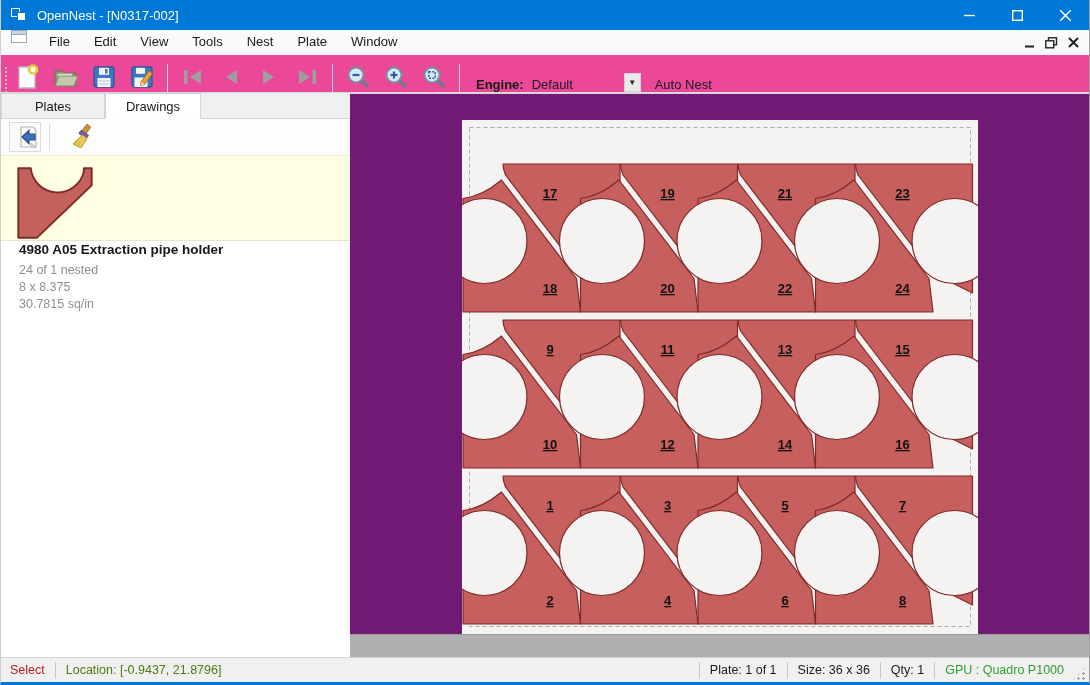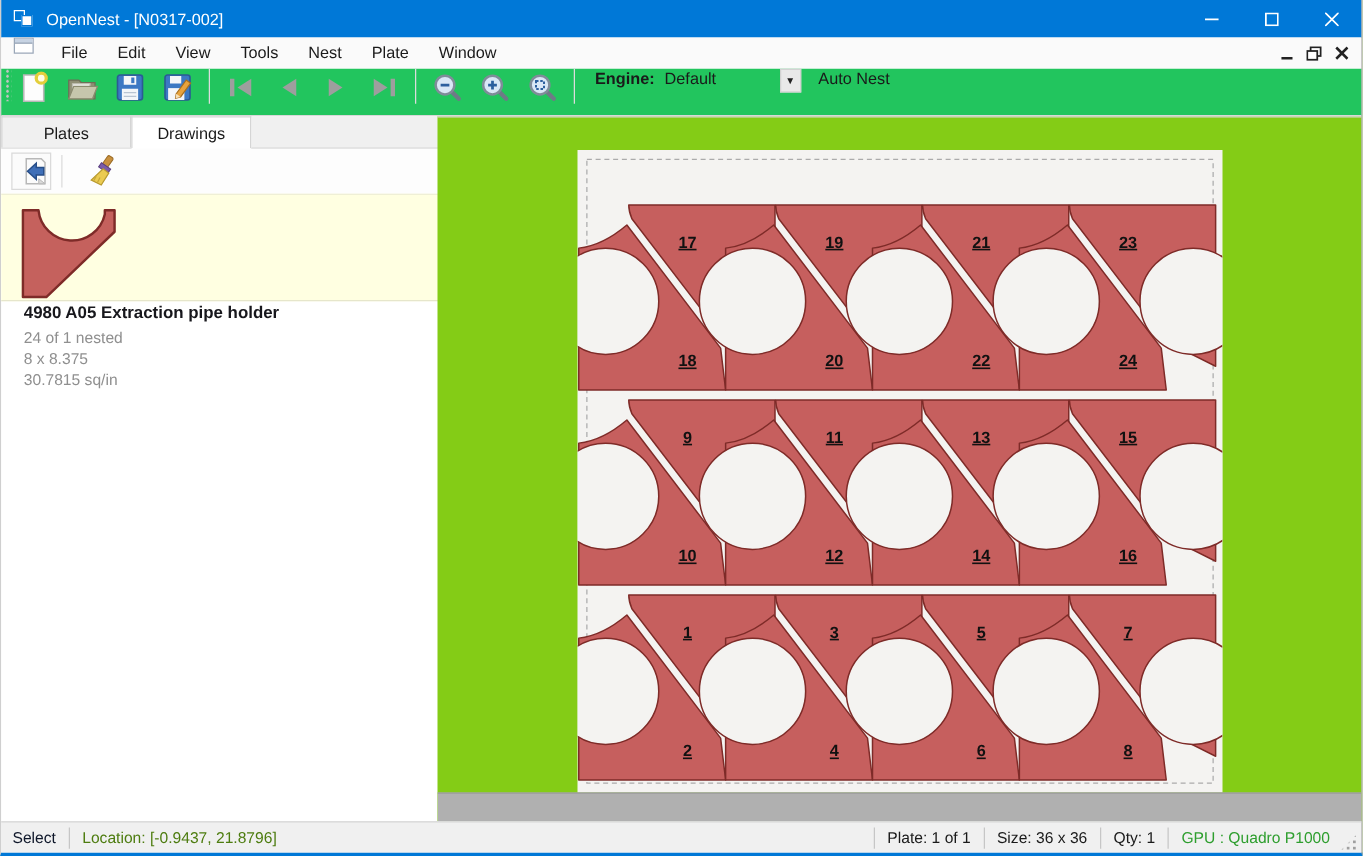--- a/index.html
+++ b/index.html
@@ -19,21 +19,21 @@
 
   
   .menubar { position:absolute; left:0; right:0; top:30px; height:25px; background:#FAFAFA; display:flex; }
   .mdi-icon { width:16px; height:13px; border:1px solid #9AA7B8; background:#fff; margin:0 10px 0 10px; }
   .mdi-icon .cap { height:4px; background:#C7D3E3; border-bottom:1px solid #9AA7B8; }
   .menu-item { padding:4px 12px; cursor:default; }
   .mdi-ctrls { margin-left:auto; display:flex; align-items:center; gap:10px; padding-right:10px; }
   .mdi-ctrls svg { display:block; }
 
   
-  .toolbar { position:absolute; left:0; right:0; top:55px; height:38px; background:#22c55e; border-bottom:1px solid #D8D8D8; display:flex; align-items:flex-start; }
+  .toolbar { position:absolute; left:0; right:0; top:55px; height:38px; background:#ec4899; border-bottom:1px solid #D8D8D8; display:flex; align-items:flex-end; }
   .grip { width:5px; height:26px; margin-left:3px; background-image:radial-gradient(#C3C3C3 1px, transparent 1.2px); background-size:4px 4px; }
   .tbtn { width:34px; height:30px; display:flex; align-items:center; justify-content:center; margin:0 2px; }
   .tsep { width:1px; height:28px; background:#DCDCDC; margin:0 6px; }
   .engine-label { font-weight:bold; margin:0 8px 0 10px; }
   .engine-value { width:92px; }
   .combo-arrow { width:17px; height:19px; background:#E9E9E9; border:1px solid #D2D2D2; display:flex; align-items:center; justify-content:center; font-size:8px; color:#222; margin-right:10px; }
   .autonest { margin-left:4px; }
 
   
   .panel { position:absolute; left:0; top:93px; width:416px; bottom:25px; background:#fff; border-right:1px solid #C9C9C9; }
@@ -44,29 +44,29 @@
   .pbtn { width:32px; height:30px; margin-left:8px; display:flex; align-items:center; justify-content:center; }
   .pbtn.boxed { border:1px solid #DADADA; background:#FBFBFB; }
   .psep { width:1px; height:26px; background:#DCDCDC; margin:0 8px; }
   .drawing-item { background:#FFFFE1; border-top:1px solid #EFEFD6; border-bottom:1px solid #E6E6CB; height:86px; display:flex; padding:6px 8px;flex-direction:column; }
   .thumb { width:92px; display:flex; align-items:center; justify-content:center; }
   .item-info { padding-left:10px; padding-top:2px; }
   .item-title { font-weight:bold; font-size:13.5px; color:#17171c; margin-bottom:5px; }
   .item-sub { color:#8F8F8F; font-size:12.5px; line-height:17px; }
 
   
-  .canvas { position:absolute; left:349px; right:0; top:93px; bottom:25px; background:#84cc16; border-top:1px solid #D8D8D8; overflow:hidden; }
+  .canvas { position:absolute; left:349px; right:0; top:93px; bottom:25px; background:#701a75; border-top:1px solid #D8D8D8; overflow:hidden; }
   .hscroll { position:absolute; left:0; right:0; bottom:0; height:23px; background:#B0B0B0; border-top:1px solid #9B9B9B; }
   .plate { position:absolute; left:112px; top:26px; width:516px; height:514px; background:#F4F3F1; overflow:hidden; }
   .plate svg { display:block; }
 
   
   .statusbar { position:absolute; left:0; right:0; bottom:0; height:25px; background:#F0F0F0; border-top:1px solid #D5D5D5; display:flex; align-items:center; font-size:12.5px; }
   .ssep { width:1px; height:17px; background:#C6C6C6; margin:0 10px; }
-  .sb-mode { margin-left:9px; color:#0f172a; }
+  .sb-mode { margin-left:9px; color:#b91c1c; }
   .sb-loc { color:#4d7c0f; }
   .sb-right { margin-left:auto; display:flex; align-items:center; }
   .sb-gpu { color:#2E9E2E; }
   .grip2 { width:14px; height:14px; margin:8px 3px 0 8px; background-image:radial-gradient(#9F9F9F 1.2px, transparent 1.4px); background-size:5px 5px; background-position:bottom right; clip-path:polygon(100% 0,100% 100%,0 100%); }
 </style>
 </head>
 <body>
 
 <div class="window">
 

